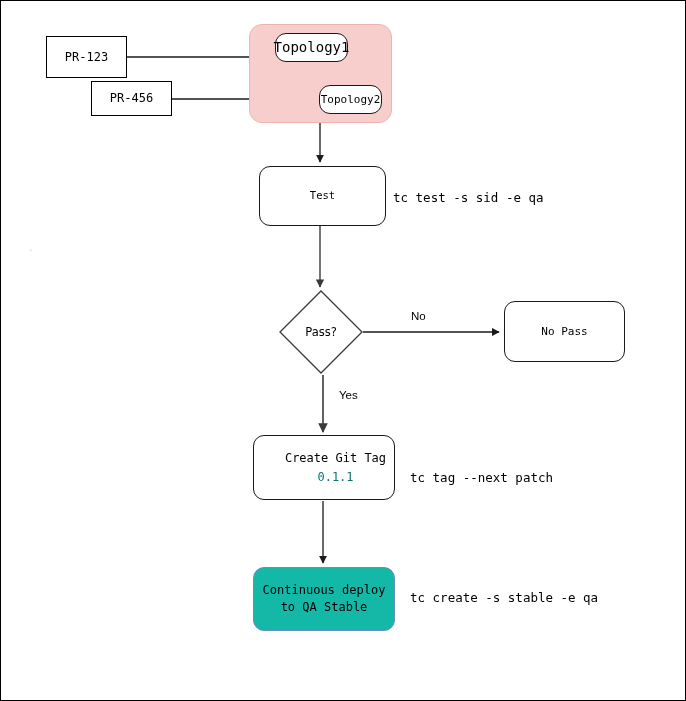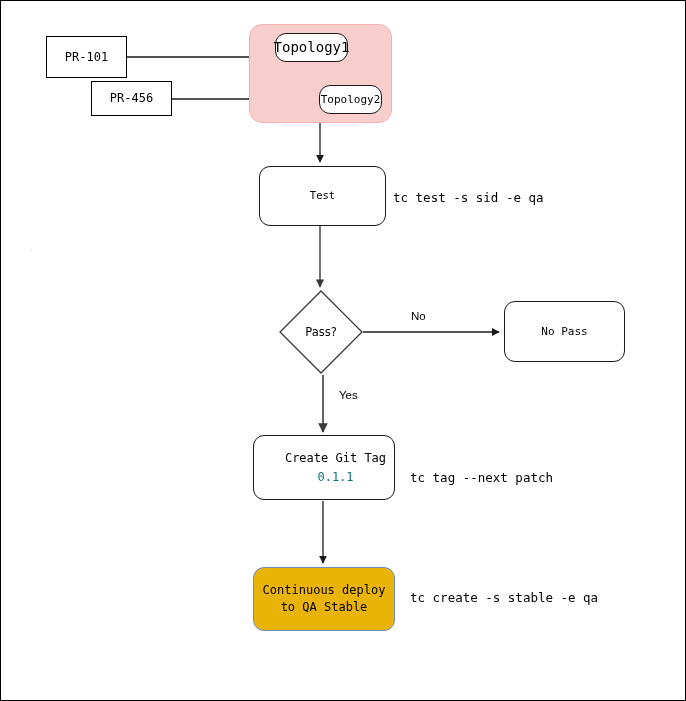--- a/index.html
+++ b/index.html
@@ -48,21 +48,21 @@
     background: #ffffff;
     border: 1px solid #1a1a1a;
     border-radius: 11px;
   }
   .group-pink {
     background: #f8cecc;
     border: 1px solid #f0b3b0;
     border-radius: 13px;
   }
   .fill-blue {
-    background: #eab308;
+    background: #14b8a6;
     border: 1px solid #6c8ebf;
     border-radius: 11px;
   }
   .cmd {
     position: absolute;
     font-family: "DejaVu Sans Mono", "Liberation Mono", monospace;
     font-size: 12.5px;
     color: #000000;
     white-space: pre;
   }
@@ -126,21 +126,21 @@
     <path d="M 362 331 L 498 331" stroke="#1a1a1a" stroke-width="1.3" fill="none" marker-end="url(#arrow)"></path>
 
     <path d="M 322 374 L 322 431" stroke="#3a3a3a" stroke-width="1.6" fill="none" marker-end="url(#arrowgray)"></path>
 
     <path d="M 322 500 L 322 562" stroke="#1a1a1a" stroke-width="1.3" fill="none" marker-end="url(#arrow)"></path>
   </svg>
 
   <div class="node group-pink" style="left:248px; top:23px; width:143px; height:99px;"></div>
 
   <div class="node rect-sharp" style="left:45px; top:35px; width:81px; height:42px; font-size:12px;">
-    <span>PR-101</span>
+    <span>PR-123</span>
   </div>
 
   <div class="node rect-sharp" style="left:45px; top:80px; width:81px; height:35px; font-size:12px;margin-left:45px;">
     <span>PR-456</span>
   </div>
 
   <div class="node rect-round" style="left:274px; top:32px; width:73px; height:29px; font-size:14px;">
     <span>Topology1</span>
   </div>
 

